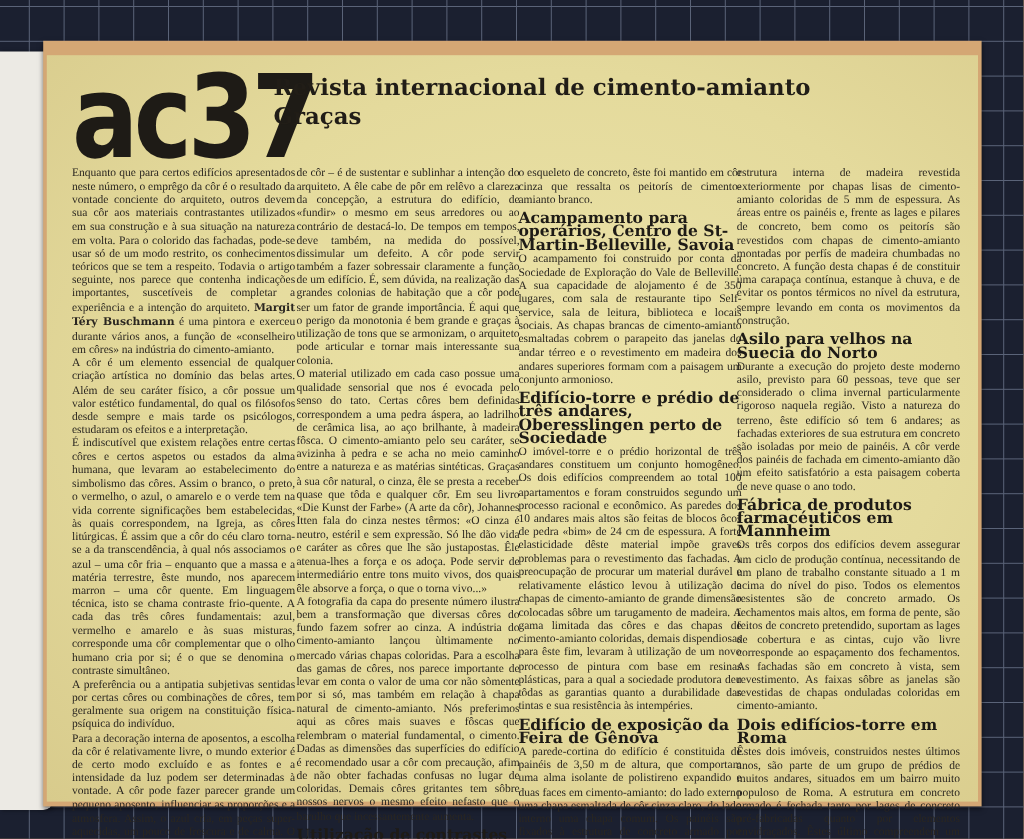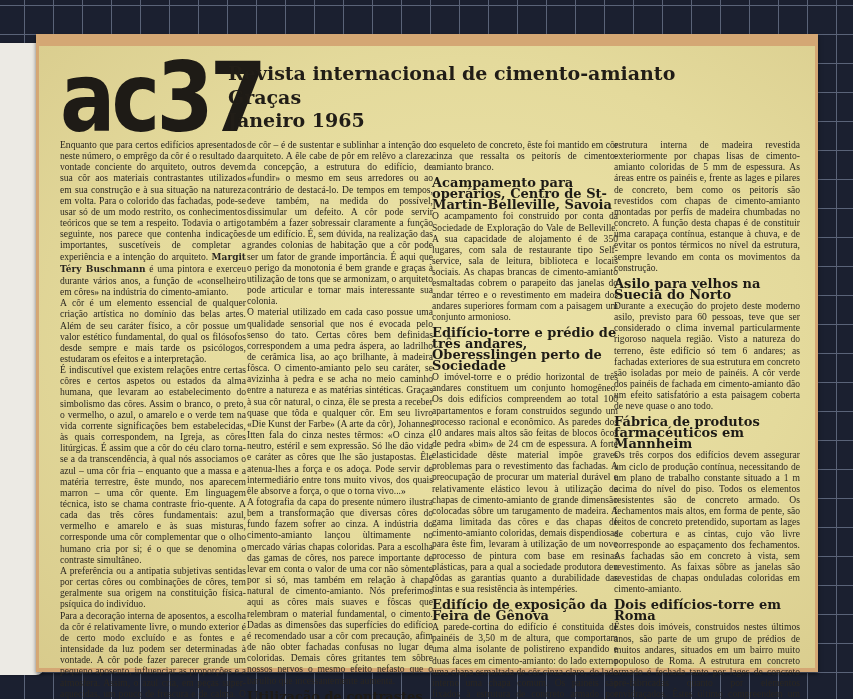--- a/index.html
+++ b/index.html
@@ -60,21 +60,20 @@
 
 <div class="page">
   <div class="page-inner"></div>
 </div>
 
 <div class="logo">ac37</div>
 
 <div class="titles">
   <div>Revista internacional de cimento-amianto</div>
   <div>Graças</div>
-  <div>Janeiro 1965</div>
 </div>
 
 <div class="col" id="c1">
     <p><span>Enquanto que para certos edifícios apresentados neste número, o emprêgo da côr é o resultado da vontade conciente do arquiteto, outros devem sua côr aos materiais contrastantes utilizados em sua construção e à sua situação na natureza em volta. Para o colorido das fachadas, pode-se usar só de um modo restrito, os conhecimentos teóricos que se tem a respeito. Todavia o artigo seguinte, nos parece que contenha indicações importantes, suscetíveis de completar a experiência e a intenção do arquiteto. </span><b>Margit Téry Buschmann</b><span> é uma pintora e exerceu durante vários anos, a função de «conselheiro em côres» na indústria do cimento-amianto.</span></p>
     <p><span>A côr é um elemento essencial de qualquer criação artística no domínio das belas artes. Além de seu caráter físico, a côr possue um valor estético fundamental, do qual os filósofos desde sempre e mais tarde os psicólogos, estudaram os efeitos e a interpretação.</span></p>
     <p><span>É indiscutível que existem relações entre certas côres e certos aspetos ou estados da alma humana, que levaram ao estabelecimento do simbolismo das côres. Assim o branco, o preto, o vermelho, o azul, o amarelo e o verde tem na vida corrente significações bem estabelecidas, às quais correspondem, na Igreja, as côres litúrgicas. É assim que a côr do céu claro torna-se a da transcendência, à qual nós associamos o azul – uma côr fria – enquanto que a massa e a matéria terrestre, êste mundo, nos aparecem marron – uma côr quente. Em linguagem técnica, isto se chama contraste frio-quente. A cada das três côres fundamentais: azul, vermelho e amarelo e às suas misturas, corresponde uma côr complementar que o olho humano cria por si; é o que se denomina o contraste simultâneo.</span></p>
     <p><span>A preferência ou a antipatia subjetivas sentidas por certas côres ou combinações de côres, tem geralmente sua origem na constituição física-psíquica do indivíduo.</span></p>
     <p><span>Para a decoração interna de aposentos, a escolha da côr é relativamente livre, o mundo exterior é de certo modo excluído e as fontes e a intensidade da luz podem ser determinadas à vontade. A côr pode fazer parecer grande um pequeno aposento, influenciar as proporções e a atmosfera. Assim, o azul cria, em peças super-aquecidas, um pouco de frescura e de calma. O vermelho deve ser utilizado em pequenos toques para chamar a atenção, por exemplo para extintores de incêndio; o amarelo, como sendo a côr mais clara e a mais agressiva será usado em contraste com o preto em sinais de aviso.</span></p>
   </div>
 <div class="col" id="c2">

